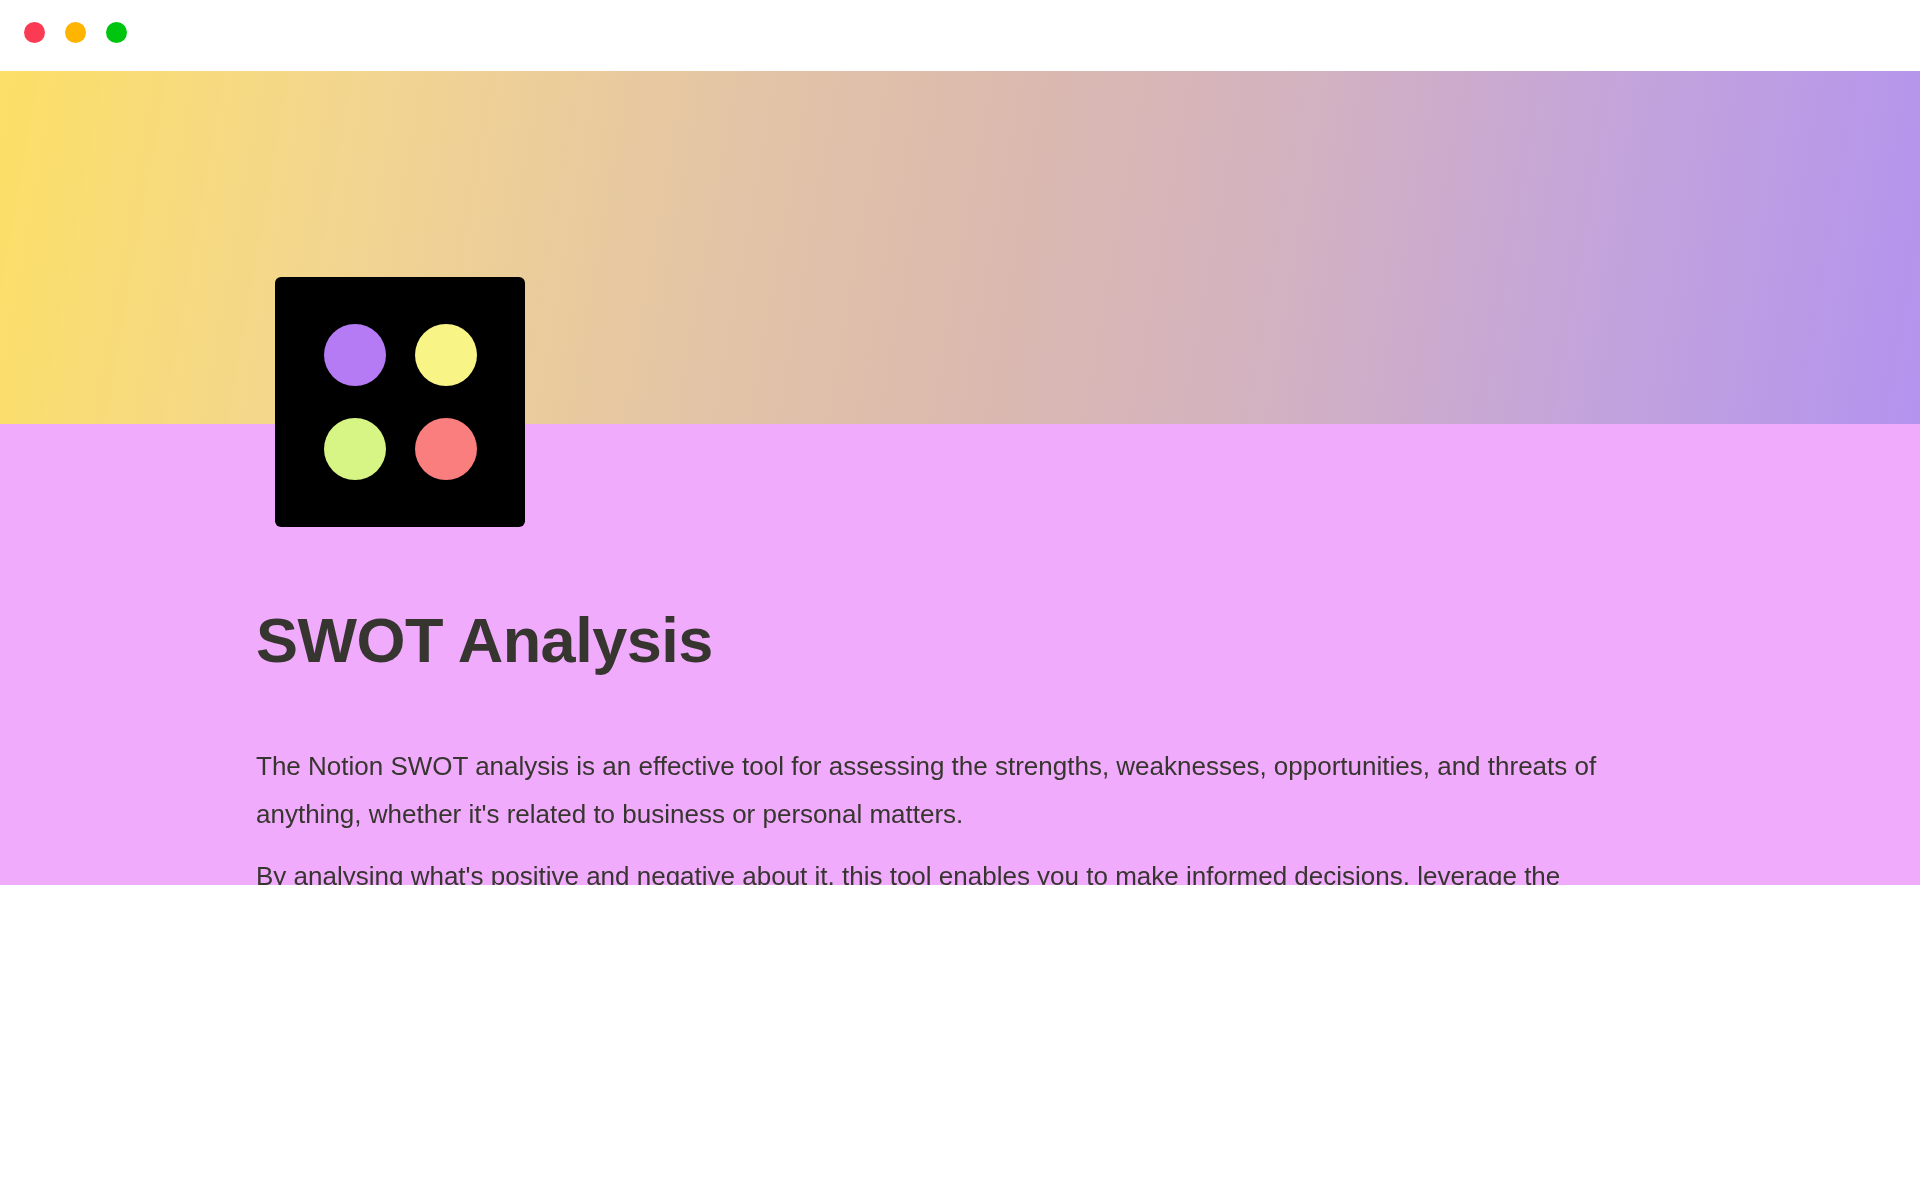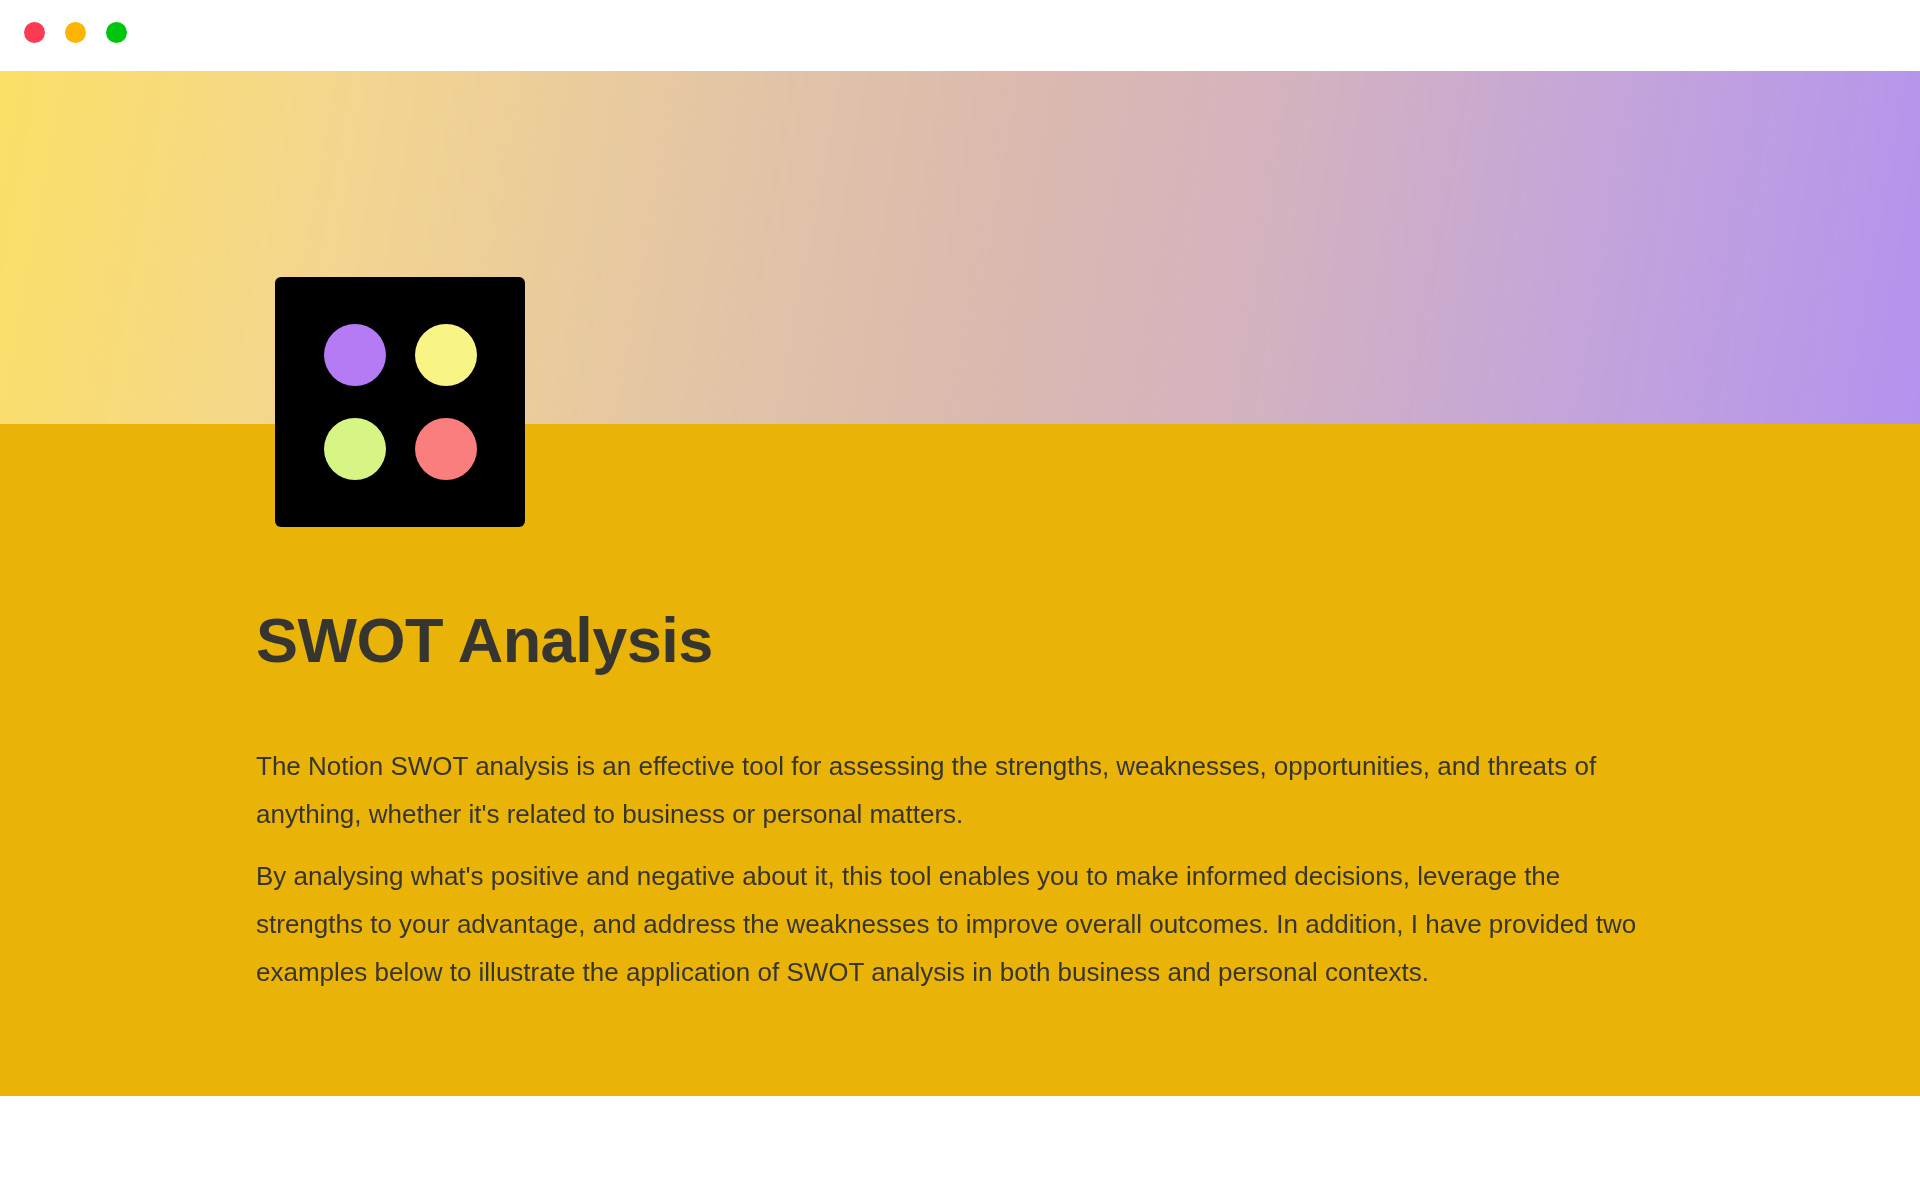--- a/index.html
+++ b/index.html
@@ -8,22 +8,22 @@
     width: 1920px;
     height: 1200px;
     overflow: hidden;
     background: #ffffff;
     font-family: "Liberation Sans", sans-serif;
   }
 
   #app {
     position: relative;
     width: 1920px;
-    height: 1096px;
-    background: #eab308;
+    height: 885px;
+    background: #f0abfc;
     overflow: hidden;
   }
 
   
   .titlebar {
     position: absolute;
     top: 0; left: 0;
     width: 1920px;
     height: 71px;
     background: #ffffff;

